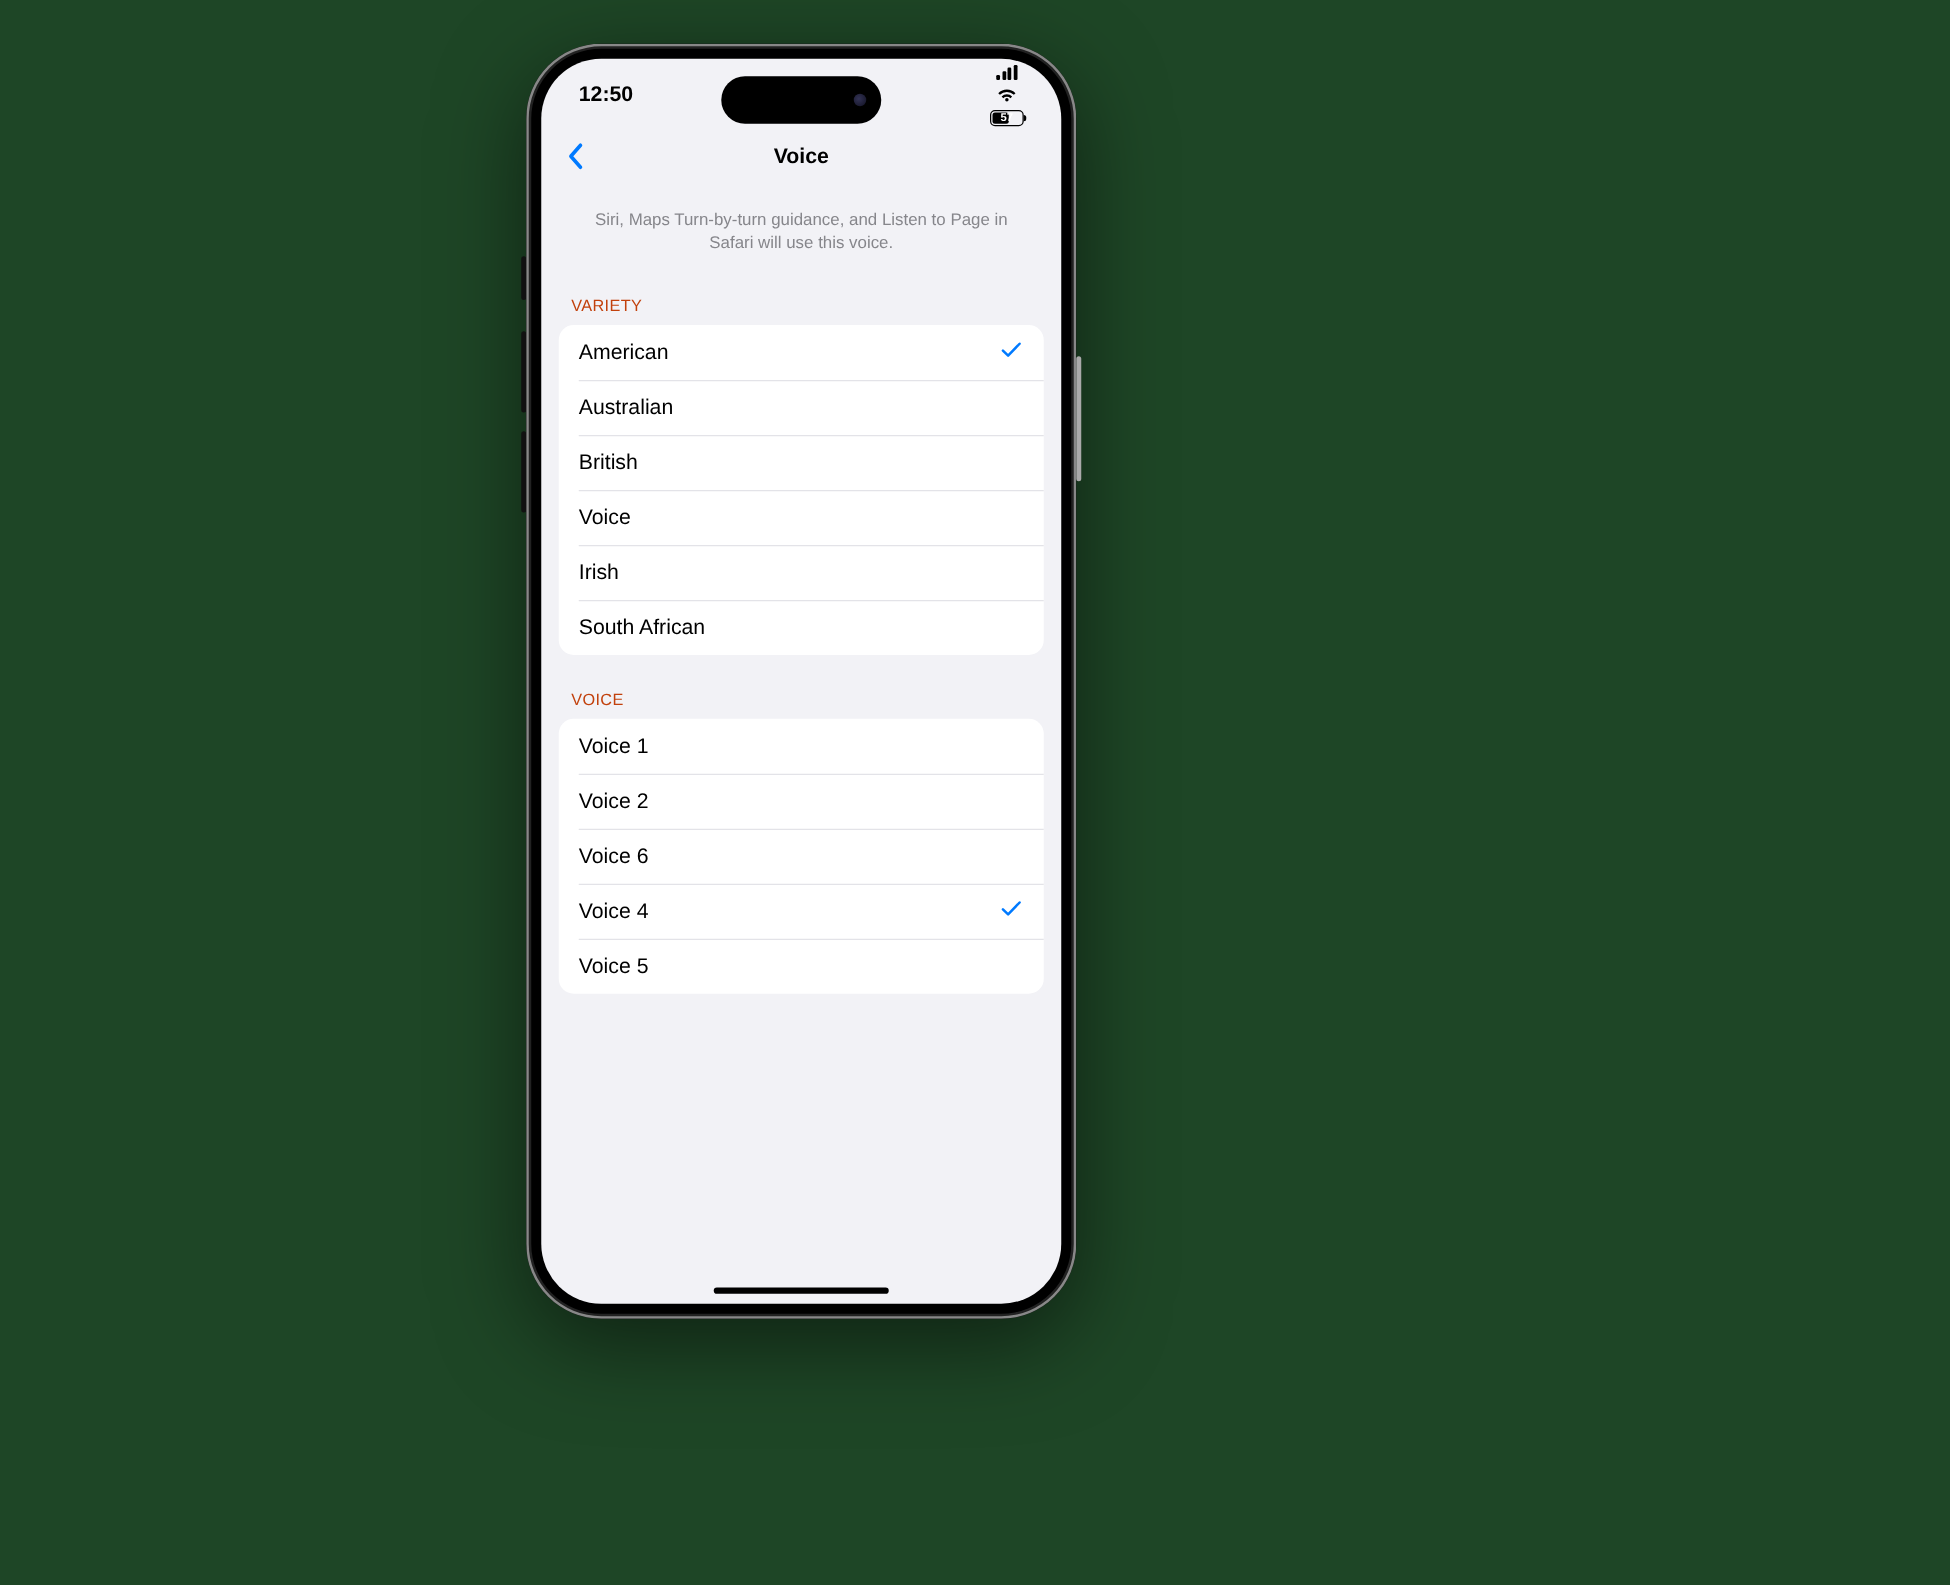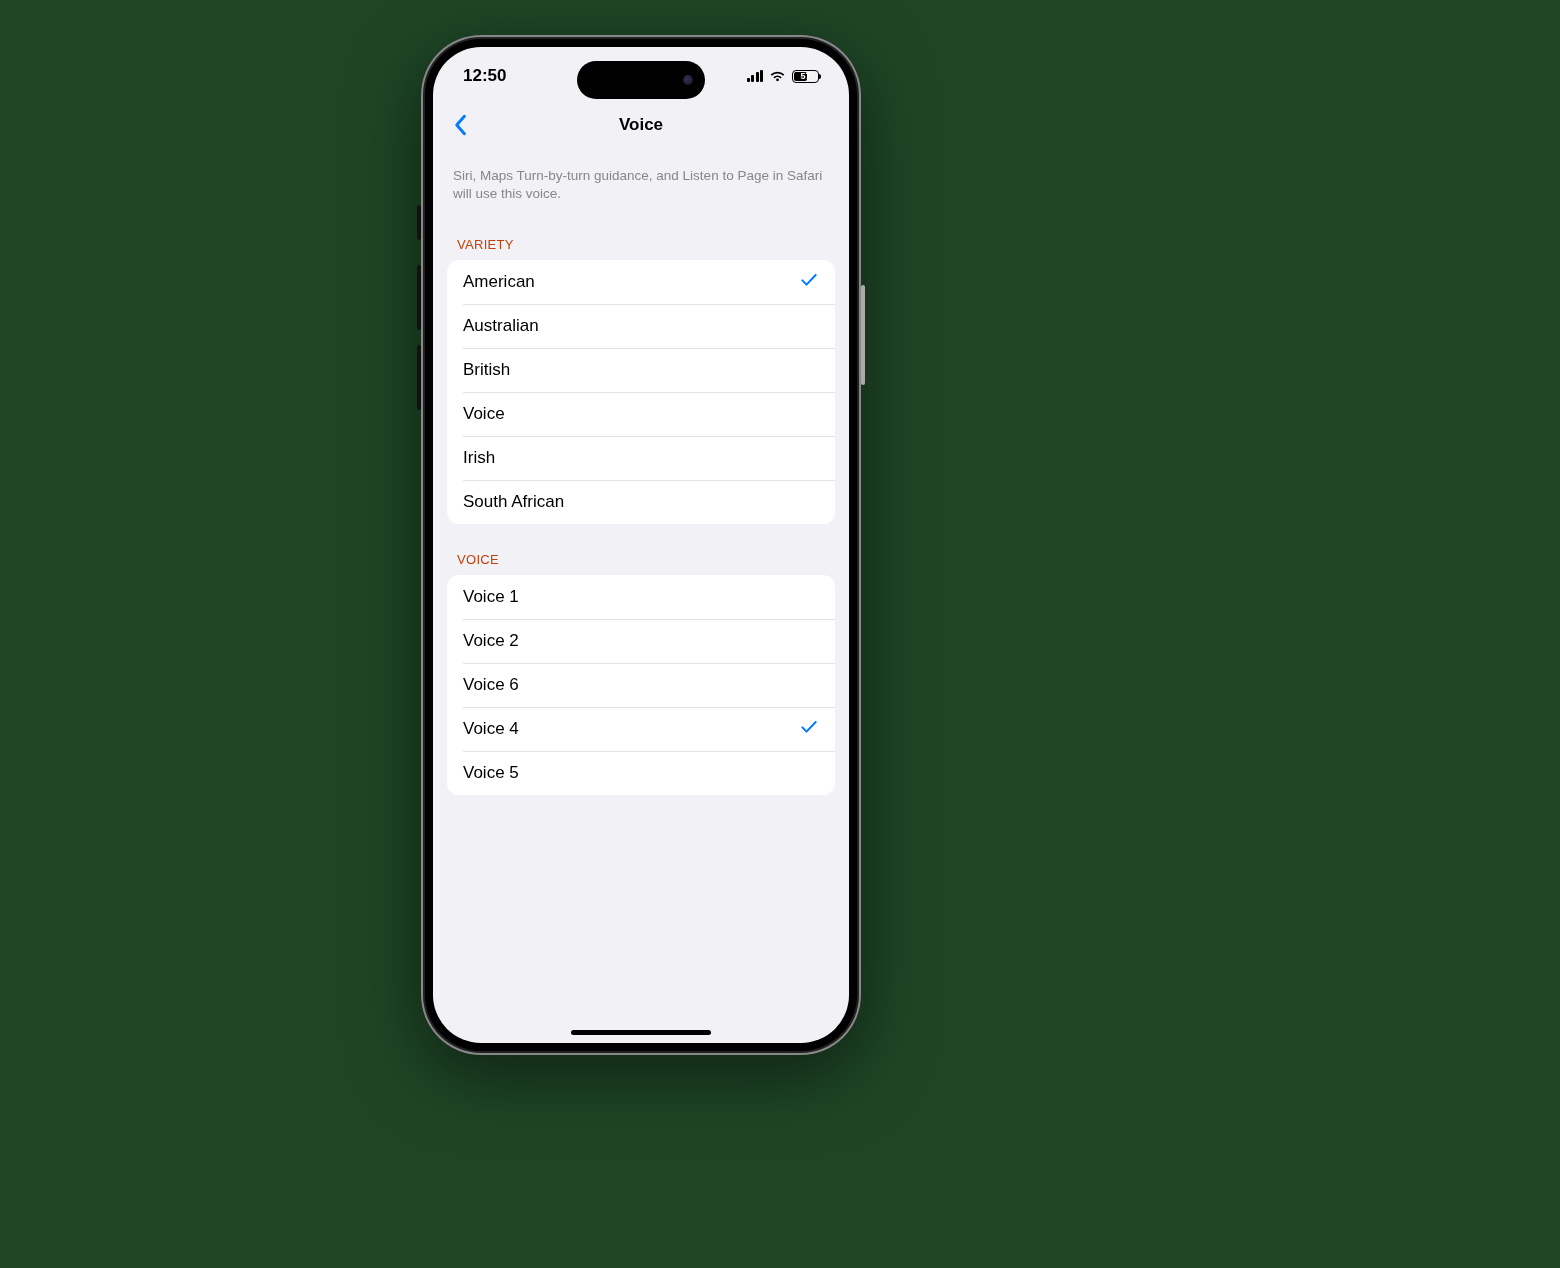--- a/index.html
+++ b/index.html
@@ -63,21 +63,21 @@
     width:10px;height:10px;border-radius:50%;
     background:radial-gradient(circle at 40% 40%, #335, #112);
   }
   .status {
     position: absolute; top: 0; left: 0; right: 0; height: 58px;
     display: flex; justify-content: space-between; align-items: center;
     padding: 0 30px;
     font-size: 17px; font-weight: 600;
     z-index: 5;
   }
-  .status-right { display:flex; align-items:center; gap:6px; }
+  .status-right { display:flex; align-items:center; gap:6px;flex-direction:column; }
   .cell-icon { display:flex; align-items:flex-end; gap:1.5px; height:12px;}
   .cell-icon span { width:3px; background:#000; border-radius:1px;}
   .cell-icon span:nth-child(1){height:4px}
   .cell-icon span:nth-child(2){height:7px}
   .cell-icon span:nth-child(3){height:10px}
   .cell-icon span:nth-child(4){height:12px}
   .wifi-icon svg { display:block; }
   .battery {
     width:27px;height:13px;border:1.5px solid #000;border-radius:4px;
     position:relative;display:flex;align-items:center;padding:1px;
@@ -94,24 +94,25 @@
   }
   .back {
     position:absolute; left:12px; top:50%; transform:translateY(-50%);
     width:30px;height:30px;display:flex;align-items:center;justify-content:center;
   }
   .back svg{color:#007aff;}
   .title { font-size:17px; font-weight:600; }
 
   .content { padding: 0 0 30px 0; }
   .description {
-    padding: 20px 20px 6px;
+    padding: 20px 40px 6px;
     font-size: 13.5px;
     color: #86868b;
     line-height: 1.35;
+    text-align: center;
   }
   .section-header {
     padding: 28px 24px 8px;
     font-size: 13px;
     letter-spacing: .3px;
     color: #c2410c;
     text-transform: uppercase;
   }
   .group {
     background: #fff;

